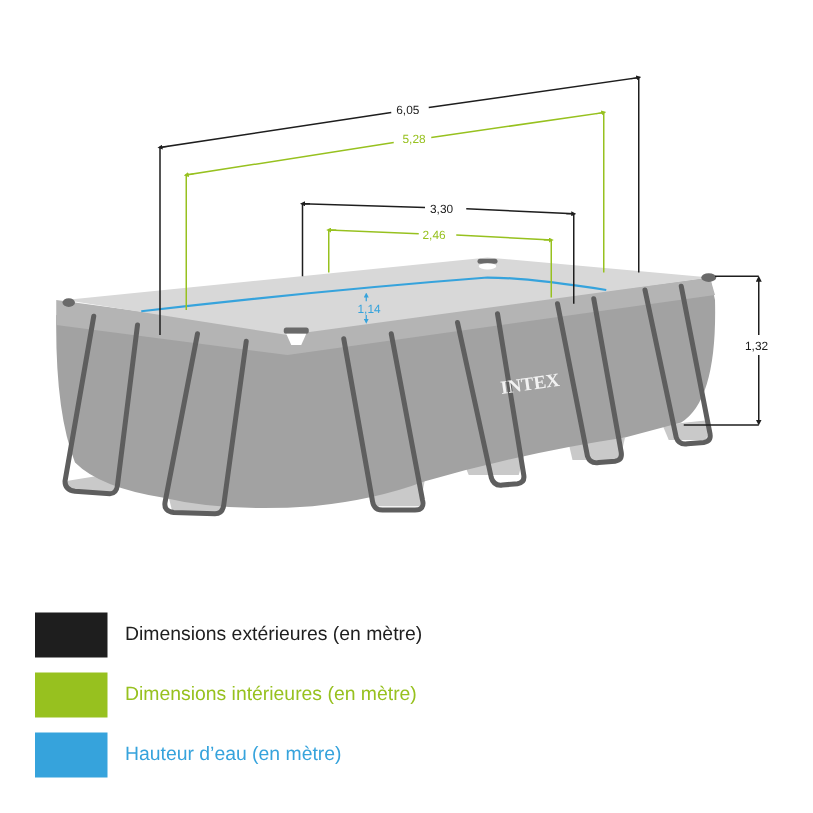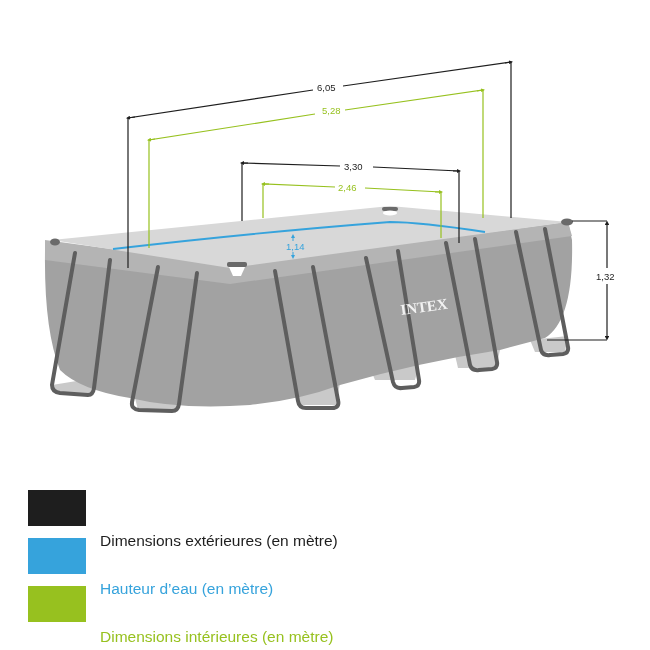--- a/index.html
+++ b/index.html
@@ -2,21 +2,21 @@
 <html><head>
   <meta charset="utf-8">
   <style>
     html, body { margin: 0; padding: 0; background: #ffffff; }
     body { width: 650px; height: 650px; position: relative; overflow: hidden; font-family: "Liberation Sans", "DejaVu Sans", sans-serif; }
     #diagram { position: absolute; left: 0; top: 0; width: 650px; height: 440px; }
     .dim-label { font-family: "Liberation Sans", "DejaVu Sans", sans-serif; font-size: 9.5px; }
     .legend { position: absolute; left: 28px; top: 490px; width: 600px; }
     .legend-row { position: relative; height: 48px; }
     .legend-swatch { position: absolute; left: 0; top: 0; width: 58px; height: 36px; }
-    .legend-label { position: absolute; left: 72px; top: 8px; font-size: 15.5px; line-height: 20px; white-space: nowrap; margin-top: 33px; }
+    .legend-label { position: absolute; left: 72px; top: 8px; font-size: 15.5px; line-height: 20px; white-space: nowrap; }
   </style>
 </head>
 <body>
 
 <svg id="diagram" viewBox="0 0 650 440" xmlns="http://www.w3.org/2000/svg">
   <defs>
     <marker id="arrBlack" viewBox="0 0 6 6" refX="3" refY="3" markerWidth="4" markerHeight="4" orient="auto-start-reverse">
       <path d="M0,0 L6,3 L0,6 z" fill="#1e1e1e"></path>
     </marker>
     <marker id="arrGreen" viewBox="0 0 6 6" refX="3" refY="3" markerWidth="4" markerHeight="4" orient="auto-start-reverse">
@@ -111,20 +111,20 @@
     <text class="dim-label" x="596" y="280" fill="#1e1e1e">1,32</text>
   </g>
 </svg>
 
 <div class="legend">
   <div class="legend-row">
     <div class="legend-swatch" style="background:#1e1e1e;"></div>
     <div class="legend-label" style="color:#1e1e1e;">Dimensions extérieures (en mètre)</div>
   </div>
   <div class="legend-row">
+    <div class="legend-swatch" style="background:#97c11f;"></div>
+    <div class="legend-label" style="color:#97c11f;">Dimensions intérieures (en mètre)</div>
+  </div>
+  <div class="legend-row">
     <div class="legend-swatch" style="background:#36a3dc;"></div>
     <div class="legend-label" style="color:#36a3dc;">Hauteur d’eau (en mètre)</div>
-  </div>
-  <div class="legend-row">
-    <div class="legend-swatch" style="background:#97c11f;"></div>
-    <div class="legend-label" style="color:#97c11f;">Dimensions intérieures (en mètre)</div>
   </div>
 </div>
 
 </body></html>

